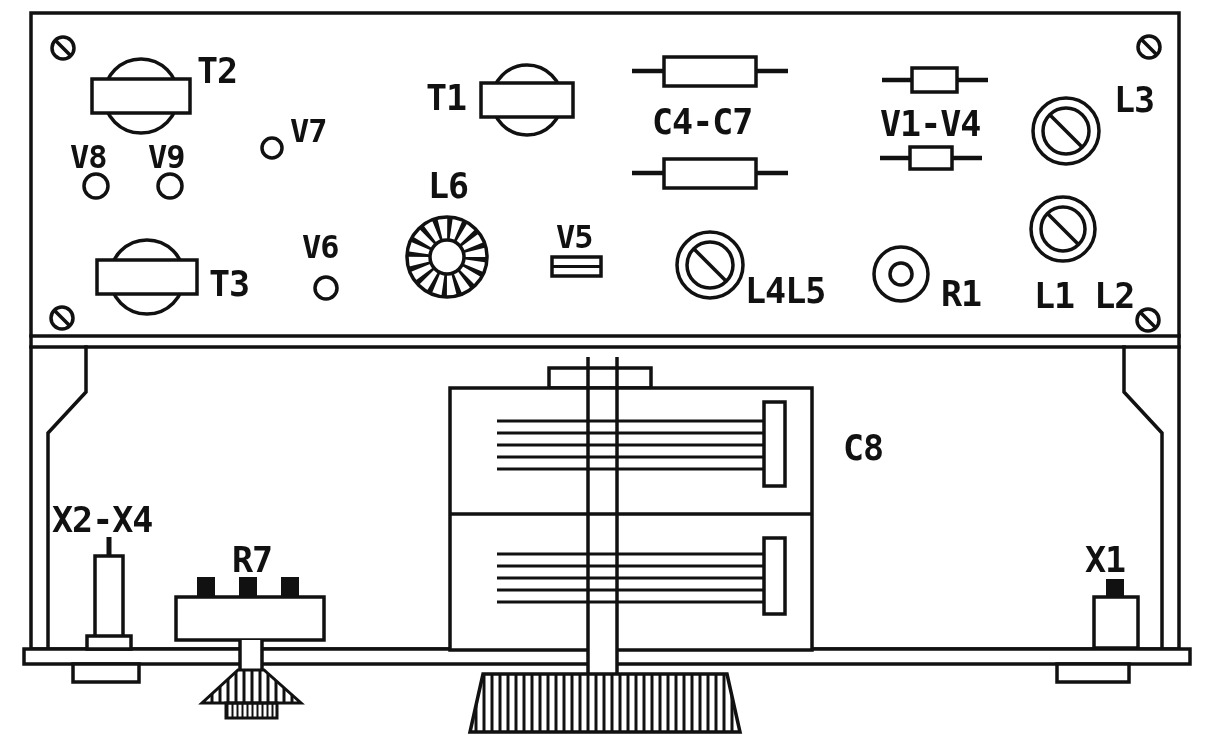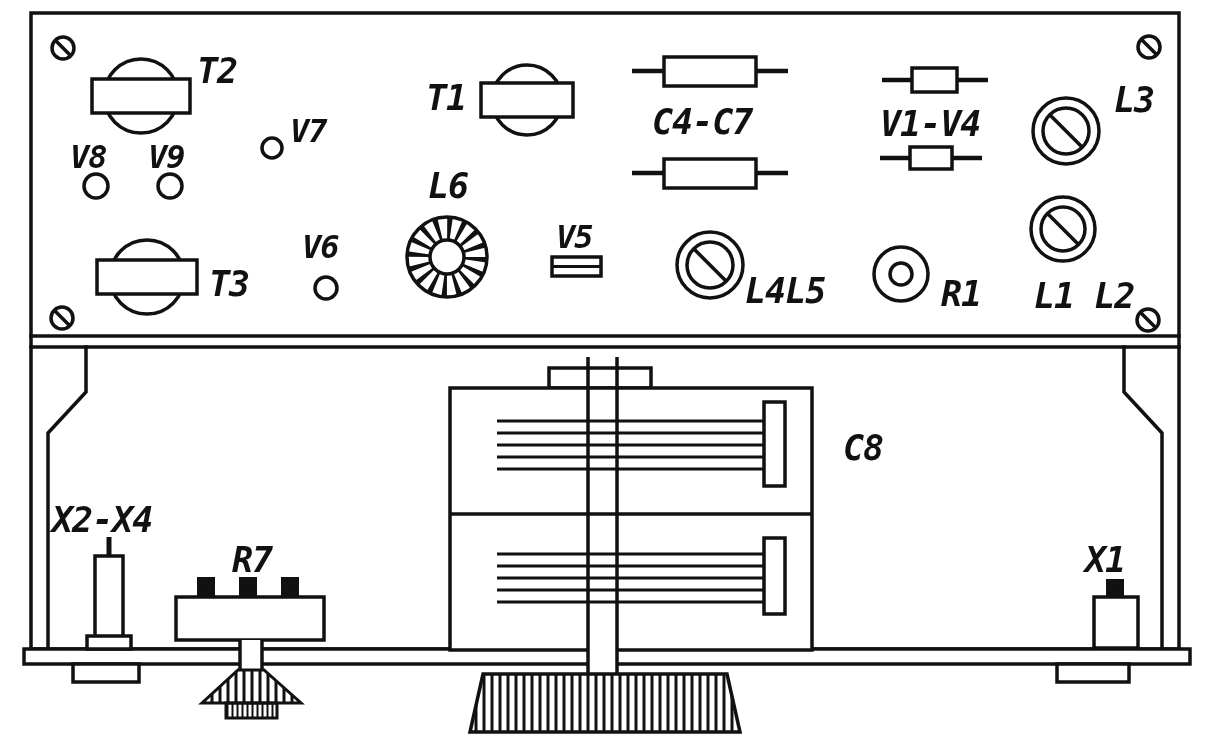--- a/index.html
+++ b/index.html
@@ -9,21 +9,20 @@
     width: 1216px;
     height: 750px;
     overflow: hidden;
     font-family: "DejaVu Sans", sans-serif;
   }
   .stage {
     position: relative;
     width: 1088px;
     height: 750px;
     background: #ffffff;
-    font-style: italic;
   }
   svg { display: block; }
   .lbl {
     font-family: "DejaVu Sans Mono", monospace;
     font-weight: bold;
     font-size: 35px;
     fill: #111111;
     letter-spacing: -1px;
   }
   .lbl-sm {

